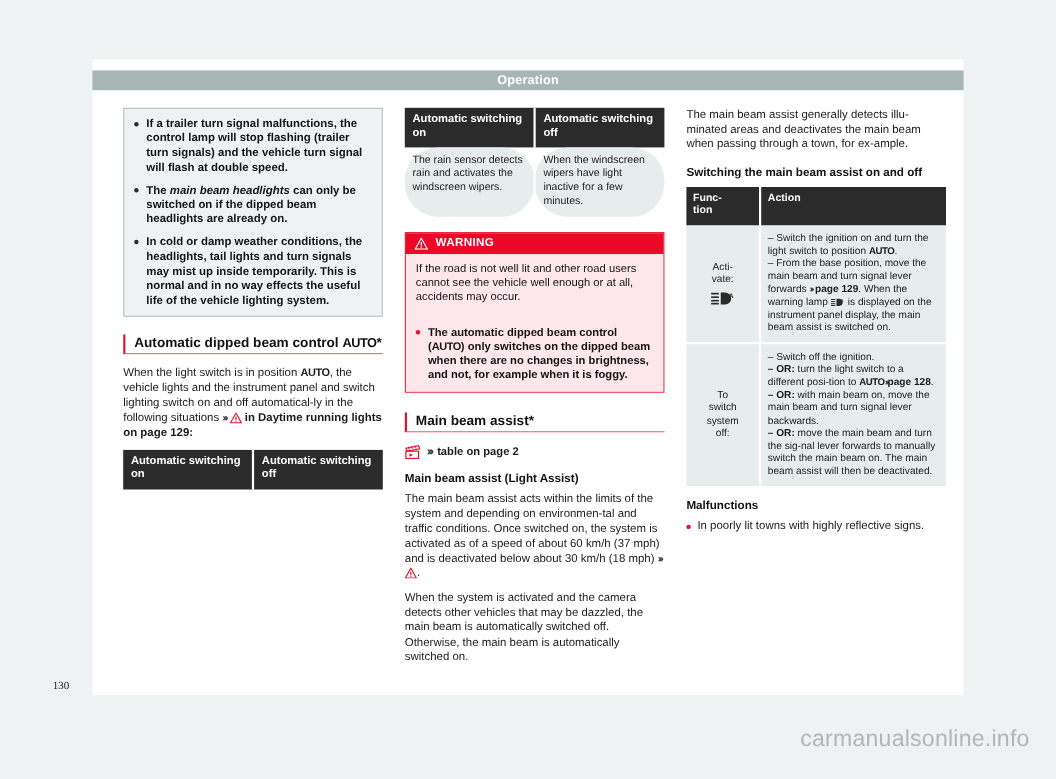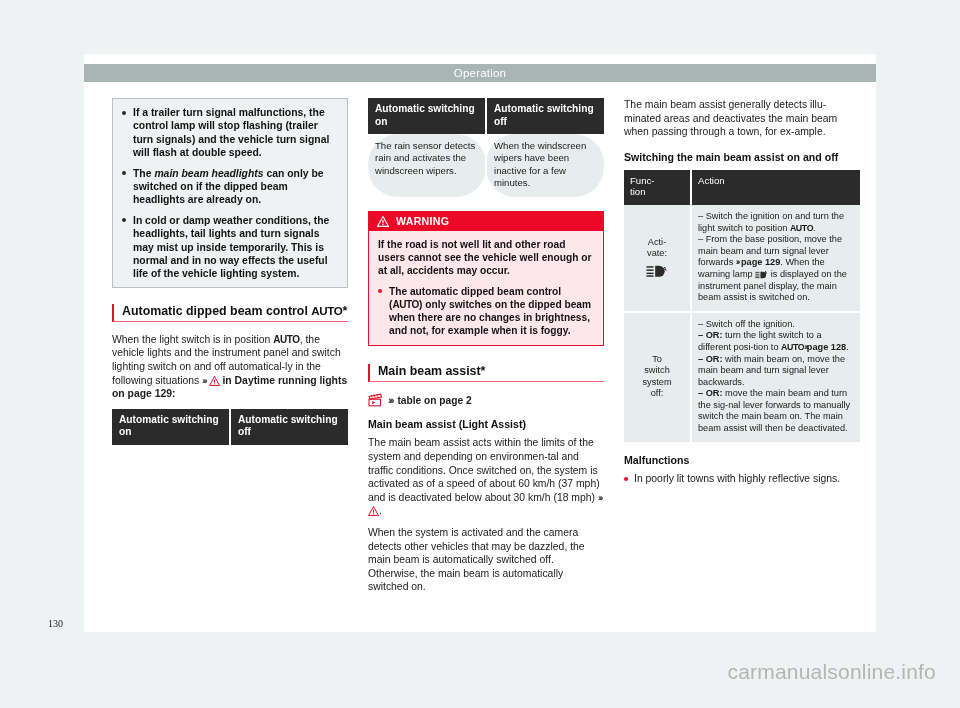--- a/index.html
+++ b/index.html
@@ -10,21 +10,21 @@
     overflow:hidden;
   }
   .page{
     position:absolute;left:84px;top:54px;width:792px;height:578px;
     background:#ffffff;
   }
   .header-bar{
     position:absolute;left:0;top:10px;width:792px;height:18px;
     background:#a8b5b5;
     color:#ffffff;
-    font-size:11.5px;font-weight:normal;
+    font-size:11.5px;font-weight:bold;
     display:flex;align-items:center;justify-content:center;
     letter-spacing:.2px;
   }
   .page-number{
     position:absolute;left:-36px;top:564px;
     font-size:10px;color:#222;
     font-family:"Liberation Serif", serif;
   }
   .cols{
     position:absolute;left:28px;top:44px;width:760px;height:520px;
@@ -84,21 +84,21 @@
     padding:6px 7px 8px 7px;vertical-align:top;
     border-right:2px solid #ffffff;
     border-radius:30px;
   }
   table.tbl td:last-child{border-right:none;}
 
   
   table.fa{border-collapse:collapse;width:100%;margin-bottom:12px;table-layout:fixed;}
   table.fa th{
     background:#2b2b2b;color:#ffffff;
-    font-size:9.6px;font-weight:normal;text-align:left;
+    font-size:9.6px;font-weight:bold;text-align:left;
     padding:5px 6px 7px 6px;vertical-align:top;line-height:11.6px;
     border-right:2px solid #ffffff;
   }
   table.fa th:last-child{border-right:none;}
   table.fa td{
     background:#e7ecec;color:#1b1b1b;
     font-size:9.2px;line-height:11.6px;
     padding:6px 6px 7px 6px;vertical-align:middle;
     border-right:2px solid #ffffff;
     border-bottom:2px solid #ffffff;
@@ -116,21 +116,21 @@
     background:#ec0928;color:#ffffff;
     font-size:10.6px;font-weight:bold;
     padding:3px 8px 4px 8px;
     display:flex;align-items:center;gap:7px;letter-spacing:.3px;
   }
   .warn-body{
     background:#fde7ec;
     padding:7px 9px 8px 9px;
   }
   .warn-body .wp{
-    font-size:10.2px;line-height:13.2px;font-weight:bold;color:#141414;margin:0 0 7px 0;
+    font-size:10.2px;line-height:13.2px;font-weight:normal;color:#141414;margin:0 0 18px 0;
   }
   .warn-body .wp:last-child{margin-bottom:0;}
   .warn-body .bullet-li{
     font-size:10.2px;line-height:13.2px;font-weight:bold;color:#141414;
     padding-left:11px;position:relative;
   }
   .warn-body .bullet-li .dot{
     position:absolute;left:0;top:4.5px;
     width:4px;height:4px;border-radius:50%;background:#e8112d;
   }
@@ -222,21 +222,21 @@
     <div class="col col2">
 
       <table class="tbl">
         <tbody>
             <tr>
           <th style="width:50%">Automatic switching on</th>
           <th style="width:50%">Automatic switching off</th>
         </tr>
         <tr>
           <td>The rain sensor detects rain and activates the windscreen wipers.</td>
-          <td>When the windscreen wipers have been inactive for a few minutes.</td>
+          <td>When the windscreen wipers have light inactive for a few minutes.</td>
         </tr>
       </tbody>
         </table>
 
       <div class="warn">
         <div class="warn-head">
           <span>
             <svg width="12" height="11" viewBox="0 0 12 11">
                 <path d="M6 0.6 L11.5 10.4 L0.5 10.4 Z" fill="none" stroke="#ffffff" stroke-width="1.1"></path>
                 <rect x="5.4" y="4" width="1.2" height="3.3" fill="#ffffff"></rect>

